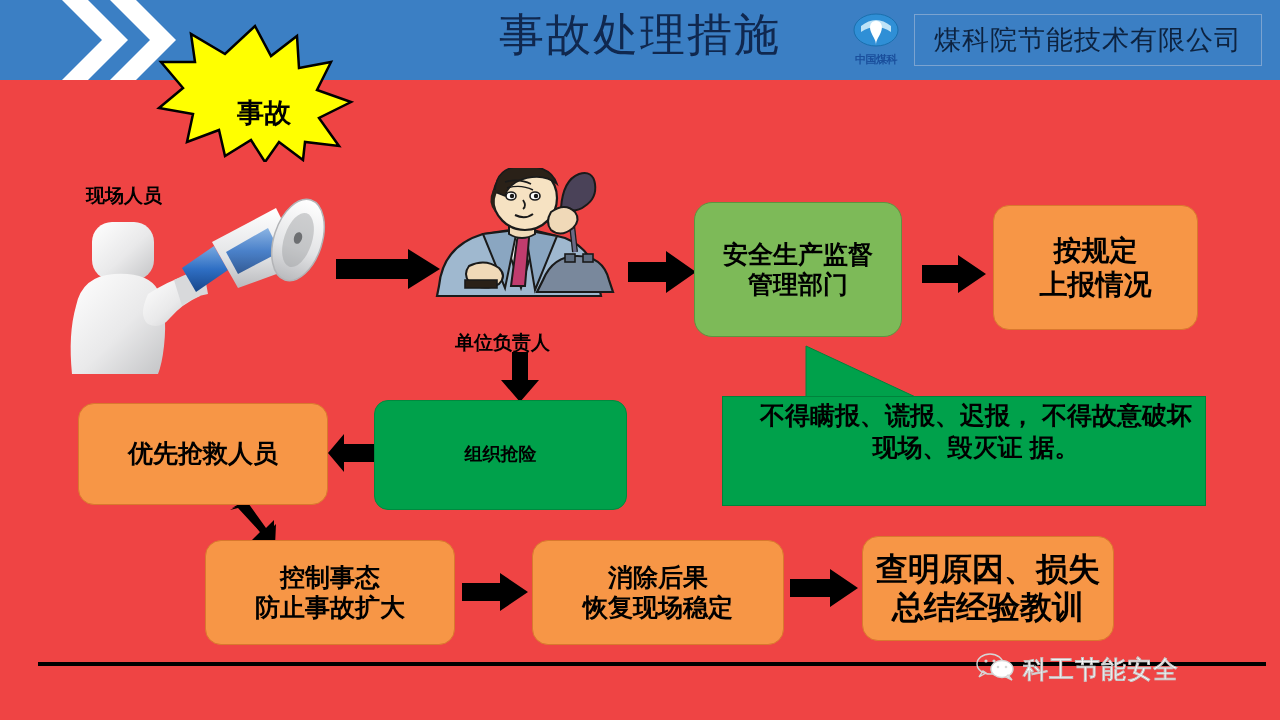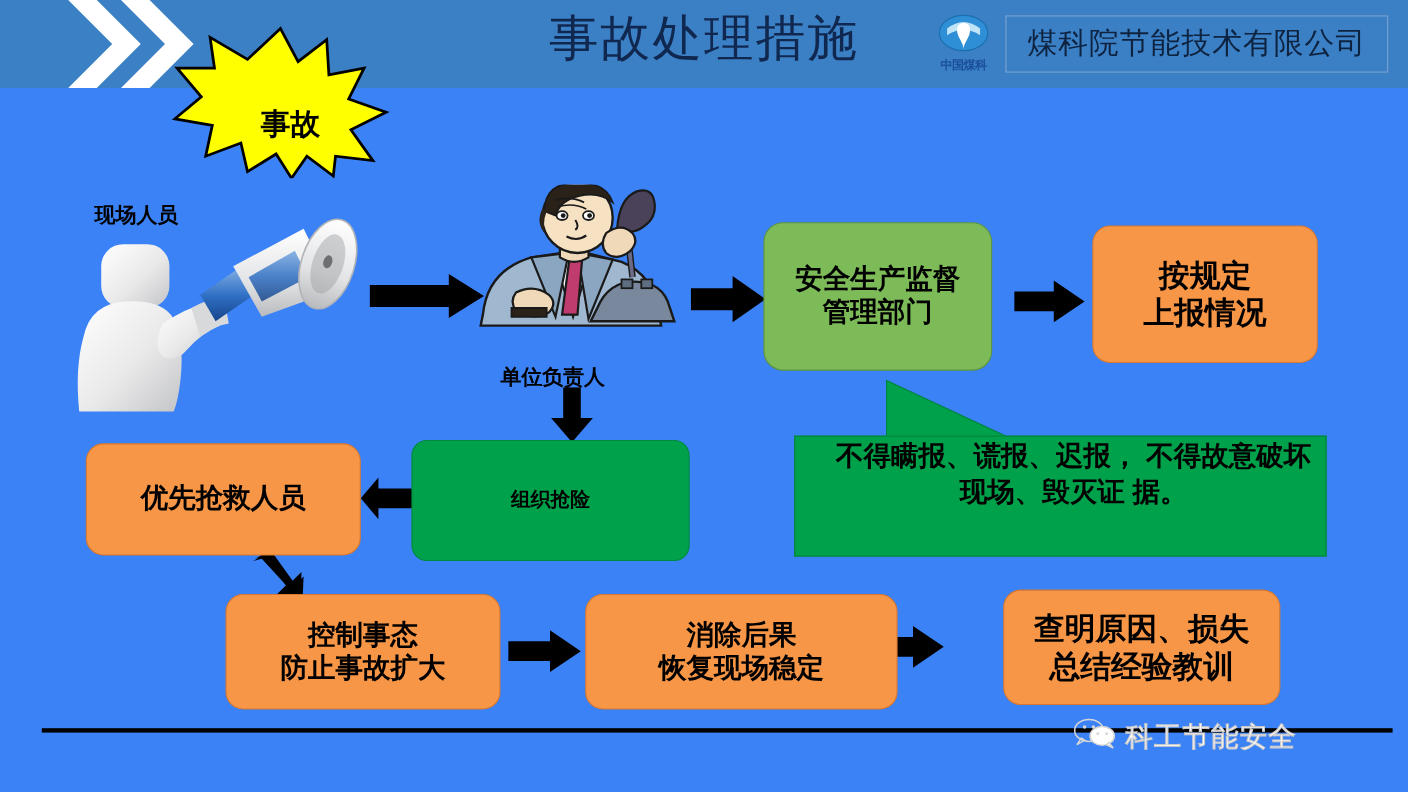--- a/index.html
+++ b/index.html
@@ -4,21 +4,21 @@
 <title>事故处理措施</title>
 <style>
   html,body{margin:0;padding:0;}
   body{
     width:1280px;height:720px;
     background:#ffffff;
     font-family:"Liberation Sans","DejaVu Sans",sans-serif;
     overflow:hidden;
     position:relative;
   }
-  #slide{position:relative;width:1280px;height:720px;overflow:hidden;background:#3b82f6;text-decoration:underline;}
+  #slide{position:relative;width:1280px;height:720px;overflow:hidden;background:#ef4444;text-decoration:underline;}
 
   
   .header{
     position:absolute;left:0;top:0;width:1280px;height:80px;
     background:#3b7fc4;
   }
   .chevrons{position:absolute;left:50px;top:0;width:130px;height:80px;}
   .title{
     position:absolute;left:455px;top:2px;width:370px;height:70px;
     color:#10284f;
@@ -89,28 +89,28 @@
     left:374px;top:400px;width:253px;height:110px;
     background:#00a14b;border:1px solid #008a3f;
     font-size:18px;border-radius:14px;
   }
   .box-orange-control{
     left:205px;top:540px;width:250px;height:105px;
     background:#f79646;border:1px solid #d9782e;
     font-size:25px;border-radius:16px;
   }
   .box-orange-remove{
-    left:532px;top:540px;width:284px;height:105px;
+    left:532px;top:540px;width:252px;height:105px;
     background:#f79646;border:1px solid #d9782e;
     font-size:25px;border-radius:16px;
   }
   .box-orange-cause{
-    left:912px;top:536px;width:252px;height:105px;
-    background:#f79646;border:1px solid #d9782e;
-    font-size:28px;border-radius:16px;
+    left:862px;top:536px;width:252px;height:105px;
+    background:#f79646;border:1px solid #d9782e;
+    font-size:32px;border-radius:16px;
   }
 
   
   .callout{position:absolute;left:722px;top:340px;width:492px;height:172px;}
   .callout-body{
     position:absolute;left:0;top:56px;width:484px;height:110px;
     background:#00a14b;border:1px solid #00833c;box-sizing:border-box;
   }
   .callout-text{
     position:absolute;left:26px;top:56px;width:456px;height:112px;

